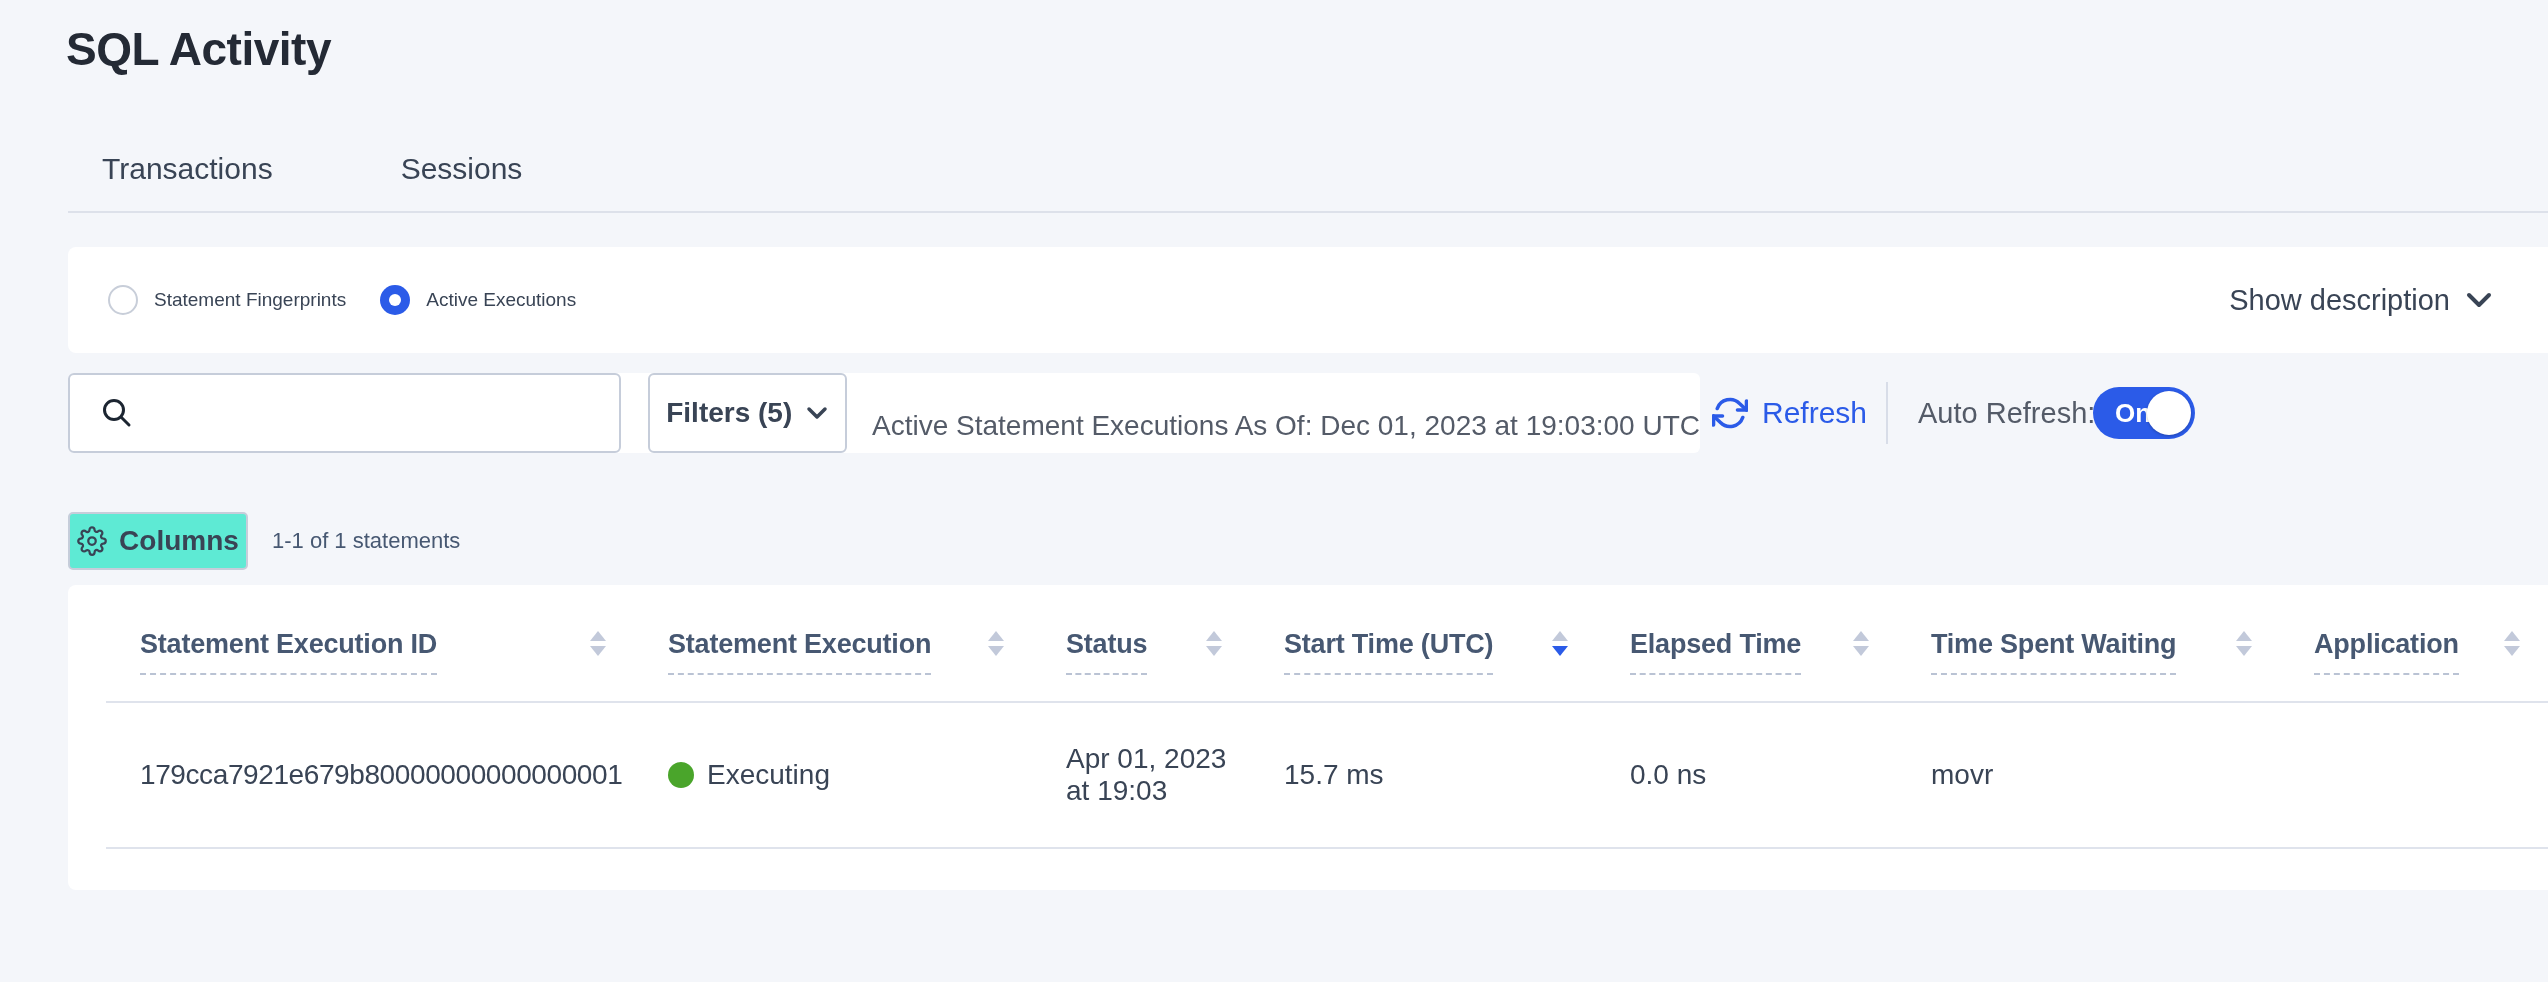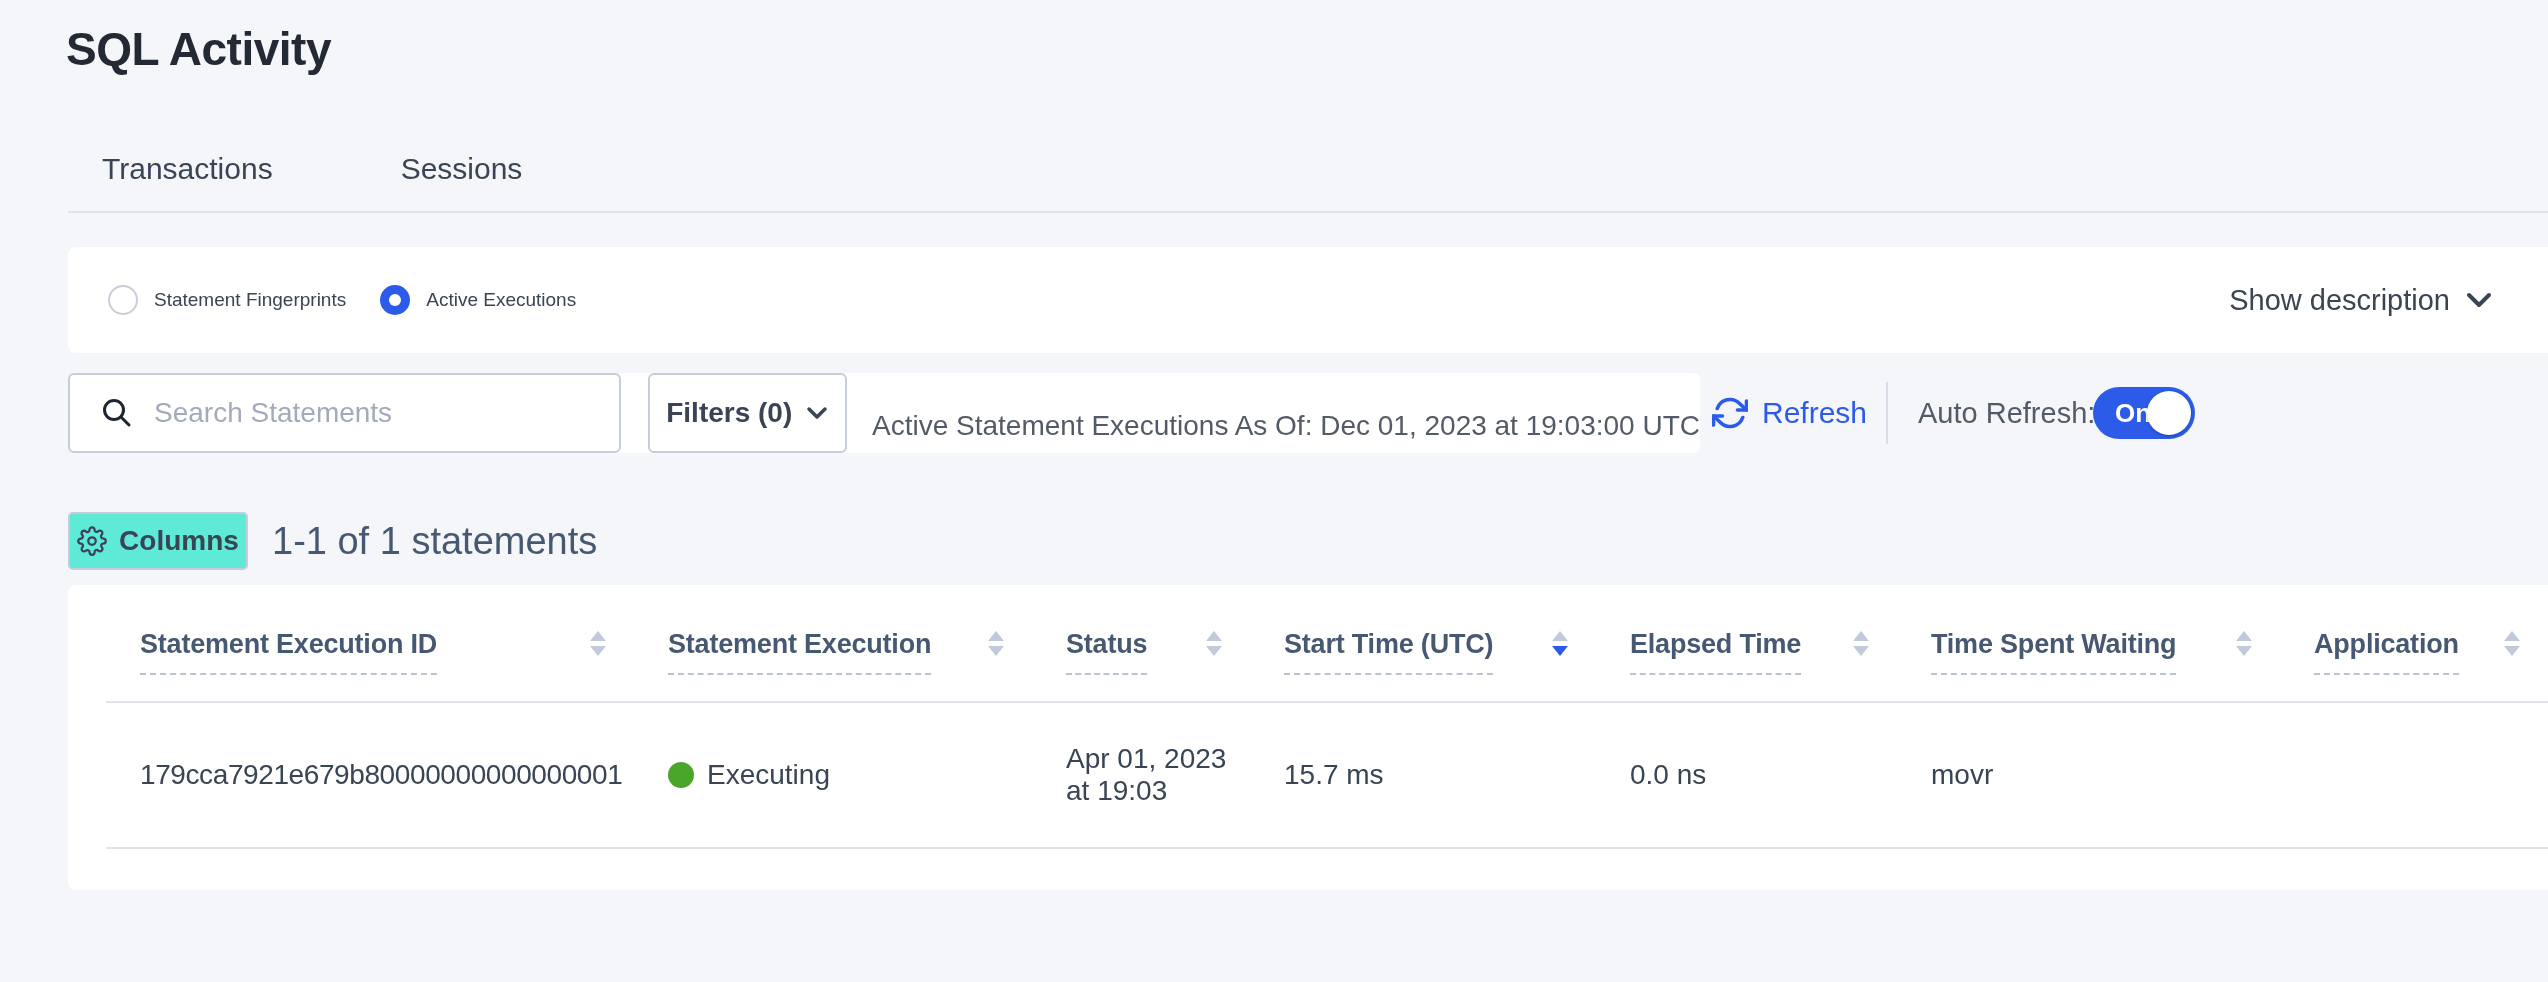--- a/index.html
+++ b/index.html
@@ -80,21 +80,21 @@
   }
   .toggle .on-label{position:absolute;left:22px;top:0;height:52px;display:flex;align-items:center;color:#fff;font-size:26px;font-weight:700;}
   .toggle .knob{position:absolute;right:4px;top:4px;width:44px;height:44px;border-radius:50%;background:#fff;box-shadow:0 1px 3px rgba(0,0,0,.25);}
   
   .columns-btn{
     position:absolute;left:68px;top:512px;width:180px;height:58px;box-sizing:border-box;
     border:2px solid #c6cdda;border-radius:5px;background:#5eead4;cursor:pointer;
     display:flex;align-items:center;justify-content:center;gap:12px;
     font-family:inherit;font-size:28px;font-weight:700;color:#394455;
   }
-  .count-text{position:absolute;left:272px;top:512px;height:58px;display:flex;align-items:center;font-size:38px;color:#475872;}
+  .count-text{position:absolute;left:272px;top:512px;height:58px;display:flex;align-items:center;font-size:22px;color:#475872;}
   
   .table-card{
     position:absolute;left:68px;right:0;top:585px;height:305px;background:#fff;border-radius:8px 0 0 8px;
   }
   .table-inner{margin-left:38px;}
   .grid{display:grid;grid-template-columns:528px 398px 218px 346px 301px 383px 1fr;}
   .thead{height:118px;box-sizing:border-box;border-bottom:2px solid #dfe3ec;}
   .th{
     display:flex;justify-content:space-between;align-items:flex-start;
     padding:44px 28px 0 34px;box-sizing:border-box;cursor:pointer;
@@ -146,24 +146,23 @@
       </svg>
     </div>
   </div>
 
   <div class="controls-band">
     <div class="search-box">
       <svg class="icon-svg" width="34" height="34" viewBox="0 0 34 34">
         <circle cx="14" cy="14" r="9.5" fill="none" stroke="#1c2531" stroke-width="3"></circle>
         <line x1="21" y1="21" x2="29" y2="29" stroke="#1c2531" stroke-width="3" stroke-linecap="round"></line>
       </svg>
-      <input type="text" placeholder="Search Statements" style="">
     </div>
     <button class="filters-btn">
-      <span>Filters (0)</span>
+      <span>Filters (5)</span>
       <svg class="icon-svg" width="22" height="14" viewBox="0 0 22 14">
         <polyline points="3,3 11,11 19,3" fill="none" stroke="#394455" stroke-width="3.5" stroke-linecap="round" stroke-linejoin="round"></polyline>
       </svg>
     </button>
     <span class="asof-text">Active Statement Executions As Of: Dec 01, 2023 at 19:03:00 UTC</span>
   </div>
 
   <div class="refresh">
     <svg class="icon-svg" width="36" height="36" viewBox="0 0 24 24">
       <g fill="none" stroke="#2b5be8" stroke-width="2.4" stroke-linecap="round" stroke-linejoin="round">

